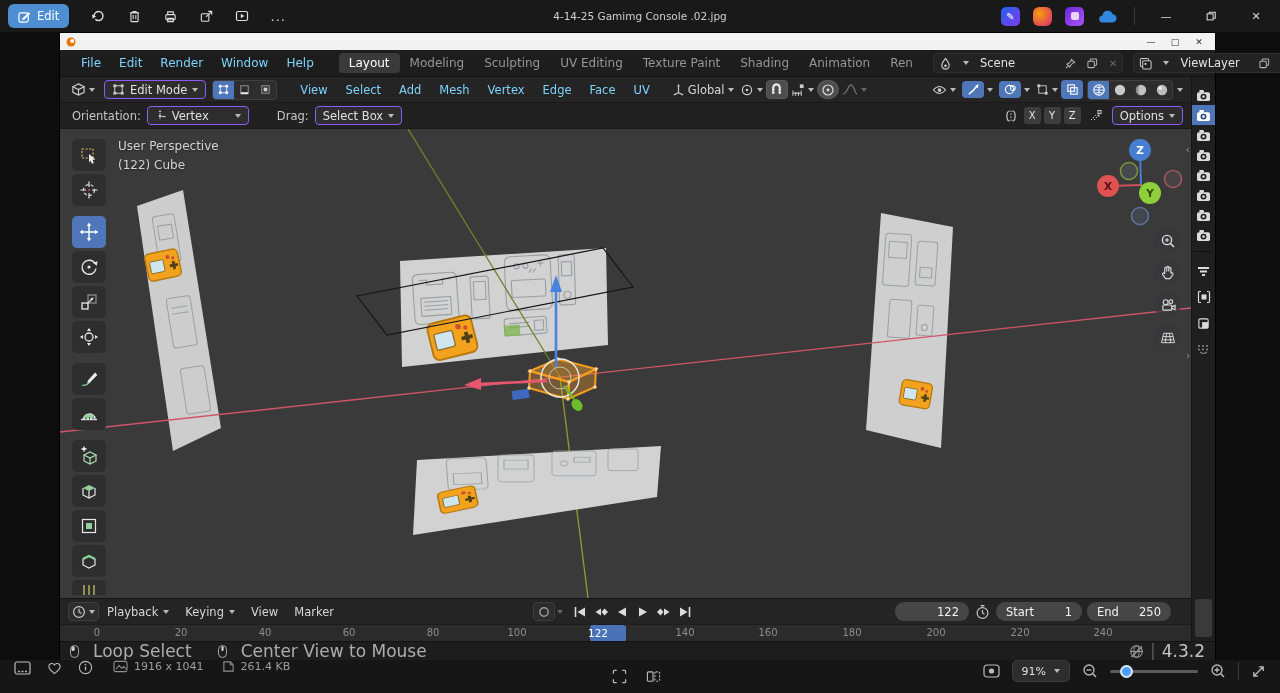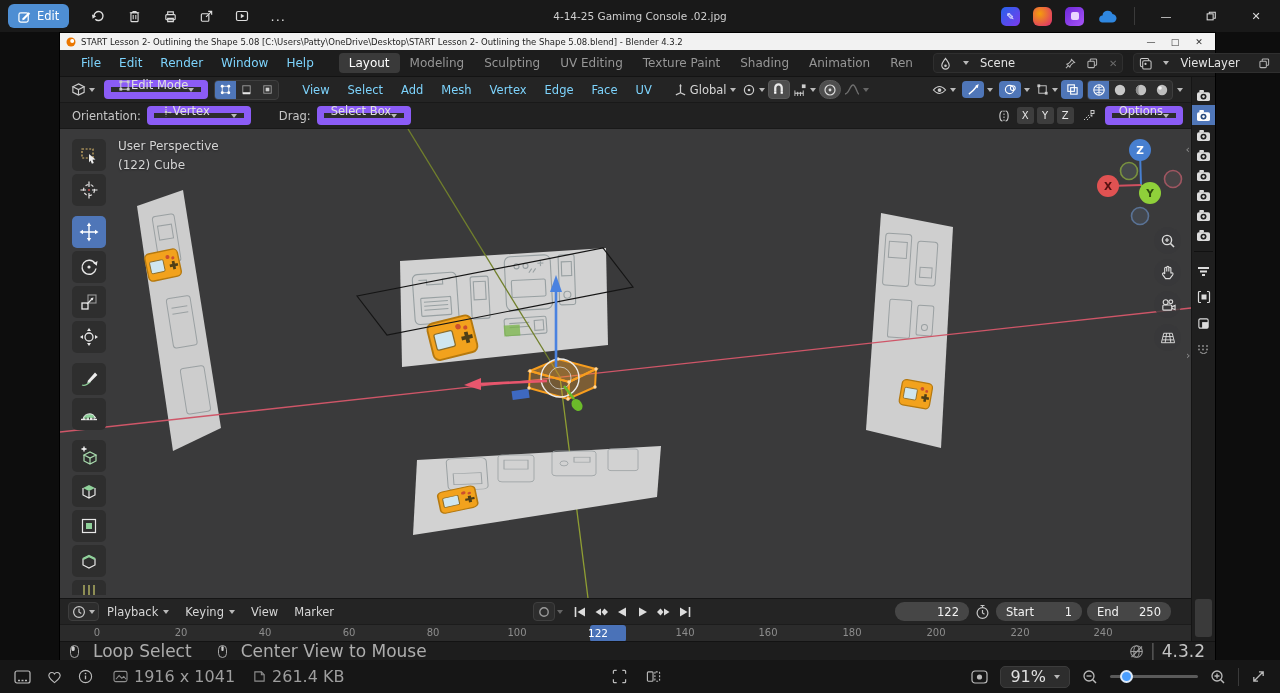--- a/index.html
+++ b/index.html
@@ -7,40 +7,40 @@
 body{width:1280px;height:693px;background:#0d0d0d;font-family:"DejaVu Sans","Liberation Sans",sans-serif;position:relative;overflow:hidden;color:#d6d6d6}
 svg{display:block}
 
 .ptop{position:absolute;top:0;left:0;right:0;height:32px;background:#191919;display:flex;align-items:center;padding:0 8px;gap:6px;z-index:5}
 .editbtn{display:flex;align-items:center;gap:6px;background:#4e8ed3;border-radius:6px;height:24px;padding:0 10px;color:#fff;font-size:11.5px}
 .pic{width:30px;height:26px;display:flex;align-items:center;justify-content:center;border-radius:4px;color:#ddd}
 .ptitle{position:absolute;left:50%;transform:translateX(-50%);font-size:10.5px;color:#cfcfcf;white-space:nowrap}
 .papps{margin-left:auto;display:flex;align-items:center;gap:13px}
 .appic{width:19px;height:19px;border-radius:5px;display:flex;align-items:center;justify-content:center;font-size:10px;color:#fff}
 .wctl{width:32px;height:28px;display:flex;align-items:center;justify-content:center;color:#ddd;font-size:11px}
-.pbot{position:absolute;left:0;right:0;bottom:0;height:33px;background:#161616;display:flex;align-items:center;padding:0 14px;font-size:16px;color:#9e9e9e;z-index:5}
+.pbot{position:absolute;left:0;right:0;bottom:0;height:33px;background:#161616;display:flex;align-items:flex-start;padding:0 14px;font-size:11px;color:#9e9e9e;z-index:5}
 .pbot .grp{display:flex;align-items:center;gap:7px}
 .fitdd{background:#2d2d2d;border:1px solid #3c3c3c;border-radius:5px;height:22px;display:flex;align-items:center;gap:8px;padding:0 9px;color:#e0e0e0}
 .slider{width:88px;height:3px;background:#5a5a5a;border-radius:2px;position:relative}
 .slider .knob{position:absolute;left:10px;top:-5px;width:13px;height:13px;border-radius:50%;background:#4a9eff;border:2px solid #dce9f8}
 
 .bw{position:absolute;left:60px;top:33px;width:1155px;height:627px;background:#1d1d1d;box-shadow:0 0 0 1px #000;z-index:2}
 .btitle{position:absolute;top:0;left:0;right:0;height:17px;background:#f2f2f2;display:flex;align-items:center;padding:0 6px;gap:5px}
 .btitle .t{font-size:8.5px;color:#222;white-space:nowrap;overflow:hidden}
 .btc{margin-left:auto;display:flex;gap:4px}
 .btc div{width:20px;height:13px;display:flex;align-items:center;justify-content:center;color:#333;font-size:9px}
 .bmenu{position:absolute;top:17px;left:0;right:0;height:27px;background:#1d1d1d;display:flex;align-items:center;padding:0 8px;font-size:12px;border-bottom:1px solid #131313}
 .mi{padding:3px 9px;color:#7dd3fc}
 .tab{padding:3px 10px;color:#969696;border-radius:4px;white-space:nowrap}
 .tab.on{background:#3a3a3a;color:#fff}
 .idwidget{display:flex;align-items:center;gap:11px;background:#232323;border:1px solid #2f2f2f;border-radius:4px;height:20px;padding:0 5px;margin-left:10px;font-size:11.5px;color:#e3e3e3}
 .h1,.h2{position:absolute;left:0;width:calc(100% - 24px);height:26px;background:#242424;display:flex;align-items:center;padding:0 8px;font-size:11.5px;border-bottom:1px solid #191919}
 .h1{top:44px}
 .h2{top:70px;background:#212121}
-.dd{background:#2d2d2d;border:7px solid #8b5cf6;border-radius:4px;height:19px;display:flex;align-items:flex-end;padding:0 7px;color:#e0e0e0;white-space:nowrap}
+.dd{background:#2d2d2d;border:1px solid #8b5cf6;border-radius:4px;height:19px;display:flex;align-items:center;gap:5px;padding:0 7px;color:#e0e0e0;white-space:nowrap}
 .cr{width:0;height:0;border-left:3.5px solid transparent;border-right:3.5px solid transparent;border-top:4px solid #b9b9b9}
 .cr.dim{border-top-color:#666}
 .ib{height:19px;min-width:22px;border-radius:4px;display:flex;align-items:center;justify-content:center;gap:3px;padding:0 3px}
 .ib.on{background:#4f76b8}
 .ib.box{background:#2d2d2d;border:1px solid #3e3e3e}
 .ib.pressed{background:#4e4e4e;border:1px solid #5a5a5a}
 .seg{display:flex;background:#2d2d2d;border:1px solid #3e3e3e;border-radius:4px;height:20px;overflow:hidden;margin-left:6px}
 .seg>div{width:21px;display:flex;align-items:center;justify-content:center}
 .seg>div.on{background:#4f76b8}
 .xyz{width:17px;height:17px;background:#3d3d3d;border-radius:3px;display:flex;align-items:center;justify-content:center;font-size:10px;color:#e8e8e8;margin-right:3px}
@@ -142,21 +142,20 @@
   </div>
 </div>
 
 <div class="bw">
 
   <div class="btitle">
     <svg width="10" height="10" viewBox="0 0 10 10">
         <circle cx="5" cy="5" r="4.5" fill="#ea7600"></circle>
         <circle cx="6.2" cy="4" r="2" fill="#fff"></circle>
       </svg>
-    <span class="t">START Lesson 2- Outlining the Shape 5.08 [C:\Users\Patty\OneDrive\Desktop\START Lesson 2- Outlining the Shape 5.08.blend] - Blender 4.3.2</span>
     <div class="btc">
       <div>—</div>
       <div>□</div>
       <div>✕</div>
     </div>
   </div>
 
   <div class="bmenu">
     <svg width="22" height="15" viewBox="0 0 22 15" style="margin-right:4px">
         <path d="M2 10 L9 4.5" stroke="#d8d8d8" stroke-width="2.2"></path>

